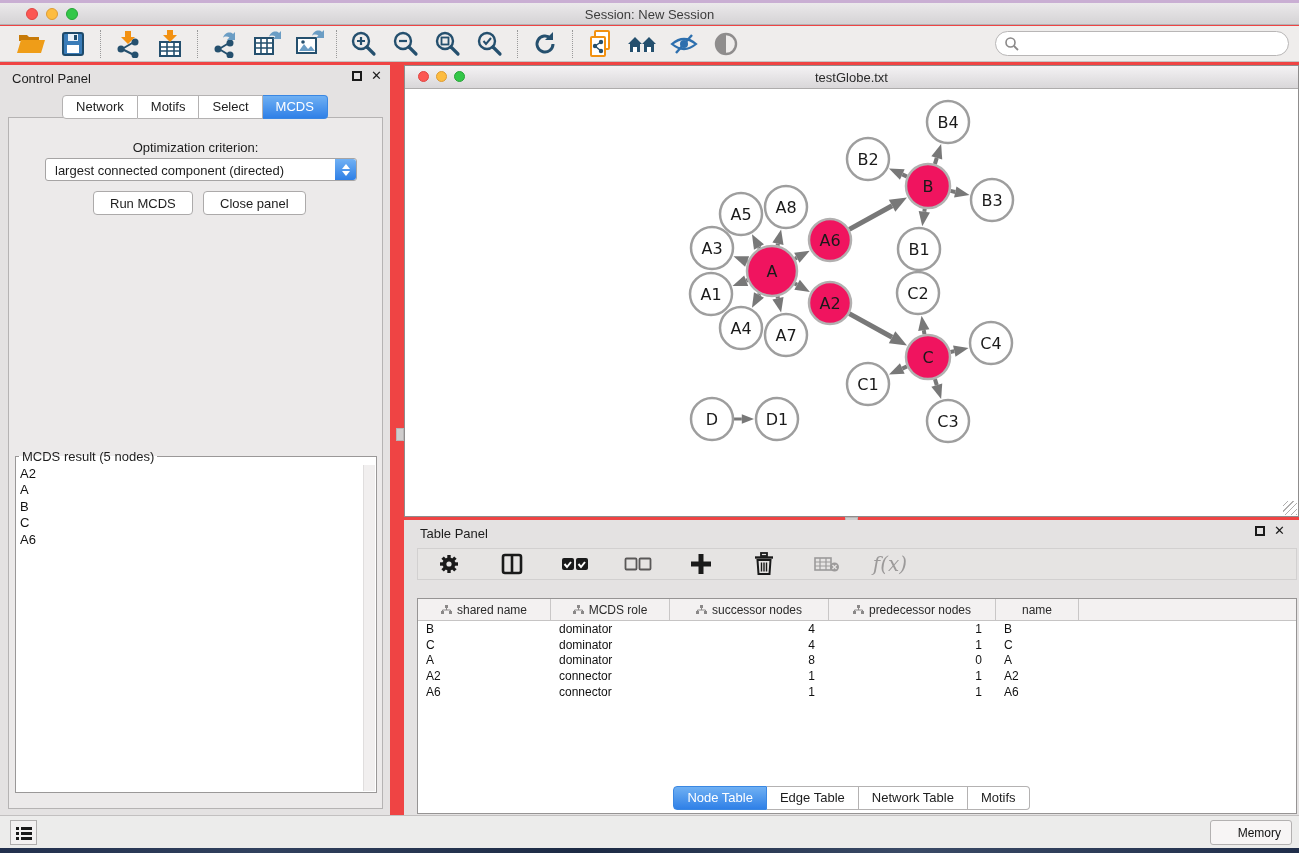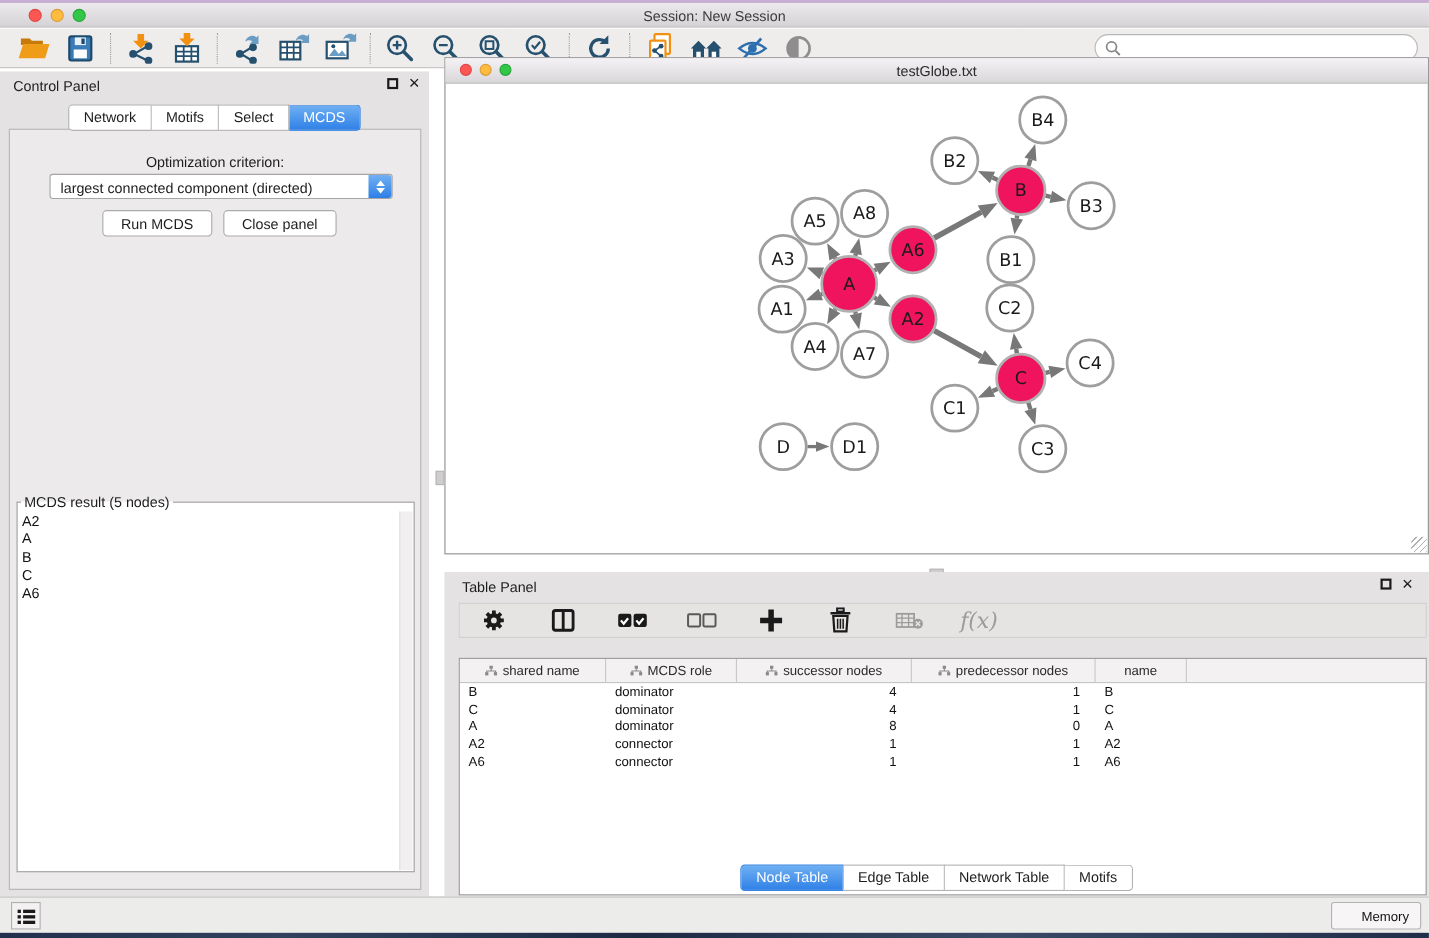--- a/index.html
+++ b/index.html
@@ -1,18 +1,18 @@
 <!DOCTYPE html>
 <html><head>
 <meta charset="utf-8">
 <style>
   * { margin:0; padding:0; box-sizing:border-box; }
   html,body { width:1299px; height:853px; }
   body { font-family:"Liberation Sans","DejaVu Sans",sans-serif; background:#dcdada; overflow:hidden; position:relative; }
-  .app { position:absolute; inset:0; background:#ffffff; }
+  .app { position:absolute; inset:0; background:#ef4444; }
 
   
   .top-strip { position:absolute; left:0; top:0; width:1299px; height:3px; background:#c9aed3; }
   .titlebar { position:absolute; left:0; top:3px; width:1299px; height:22px;
     background:linear-gradient(#ebe9eb,#d5d3d5); border-bottom:1px solid #b3b1b3; }
   .titlebar .title { position:absolute; left:0; right:0; top:4px; text-align:center; font-size:13px; color:#3c3c3c; }
   .lights { position:absolute; left:26px; top:5px; display:flex; gap:8px; }
   .light { width:12px; height:12px; border-radius:50%; }
   .light.r { background:#fc5753; border:1px solid #df4744; }
   .light.y { background:#fdbc40; border:1px solid #de9c34; }
@@ -52,21 +52,21 @@
     font:13px "Liberation Sans",sans-serif; color:#1d1d1d; padding:0 16px; cursor:pointer; }
   .cp-btn.run { left:84px; }
   .cp-btn.close { left:194px; }
 
   fieldset.resultbox { position:absolute; left:6px; top:331px; width:362px; height:344px; border:1px solid #9a9898; background:#fff; }
   fieldset.resultbox legend { font-size:13px; color:#1d1d1d; margin-left:3px; padding:0 3px; background:transparent; }
   .result-list { position:absolute; left:4px; top:2px; right:16px; bottom:4px; font-size:13px; color:#111; line-height:16.4px; overflow:hidden; }
   .result-scroll { position:absolute; right:1px; top:1px; width:12px; bottom:1px; background:#f1efef; border-left:1px solid #e0dede; }
 
   
-  .net-window { position:absolute; left:404px; top:52px; width:895px; height:452px; border:1px solid #8f8d8d; background:#fff; }
+  .net-window { position:absolute; left:404px; top:65px; width:895px; height:452px; border:1px solid #8f8d8d; background:#fff; }
   .net-titlebar { position:absolute; left:0; top:0; right:0; height:23px; background:linear-gradient(#f4f2f4,#d9d7d9); border-bottom:1px solid #aeacac; }
   .net-titlebar .title { position:absolute; left:0; right:0; top:4px; text-align:center; font-size:13px; color:#2a2a2a; }
   .net-lights { position:absolute; left:13px; top:5px; display:flex; gap:7px; }
   .net-lights .light { width:11px; height:11px; }
   .net-canvas { position:absolute; left:1px; top:24px; right:1px; bottom:1px; background:#fff; overflow:hidden; }
   .net-canvas svg { position:absolute; left:0; top:0; }
   .resize-grip { position:absolute; right:1px; bottom:1px; width:14px; height:14px;
     background:repeating-linear-gradient(135deg,transparent 0 3px,#b0aeae 3px 4px); cursor:nwse-resize; }
   .splitter-v { position:absolute; left:396px; top:428px; width:8px; height:13px; background:#cfcdcd; border:1px solid #b8b6b6; }
   .splitter-h { position:absolute; left:845px; top:517px; width:13px; height:7px; background:#cfcdcd; border:1px solid #b8b6b6; }

